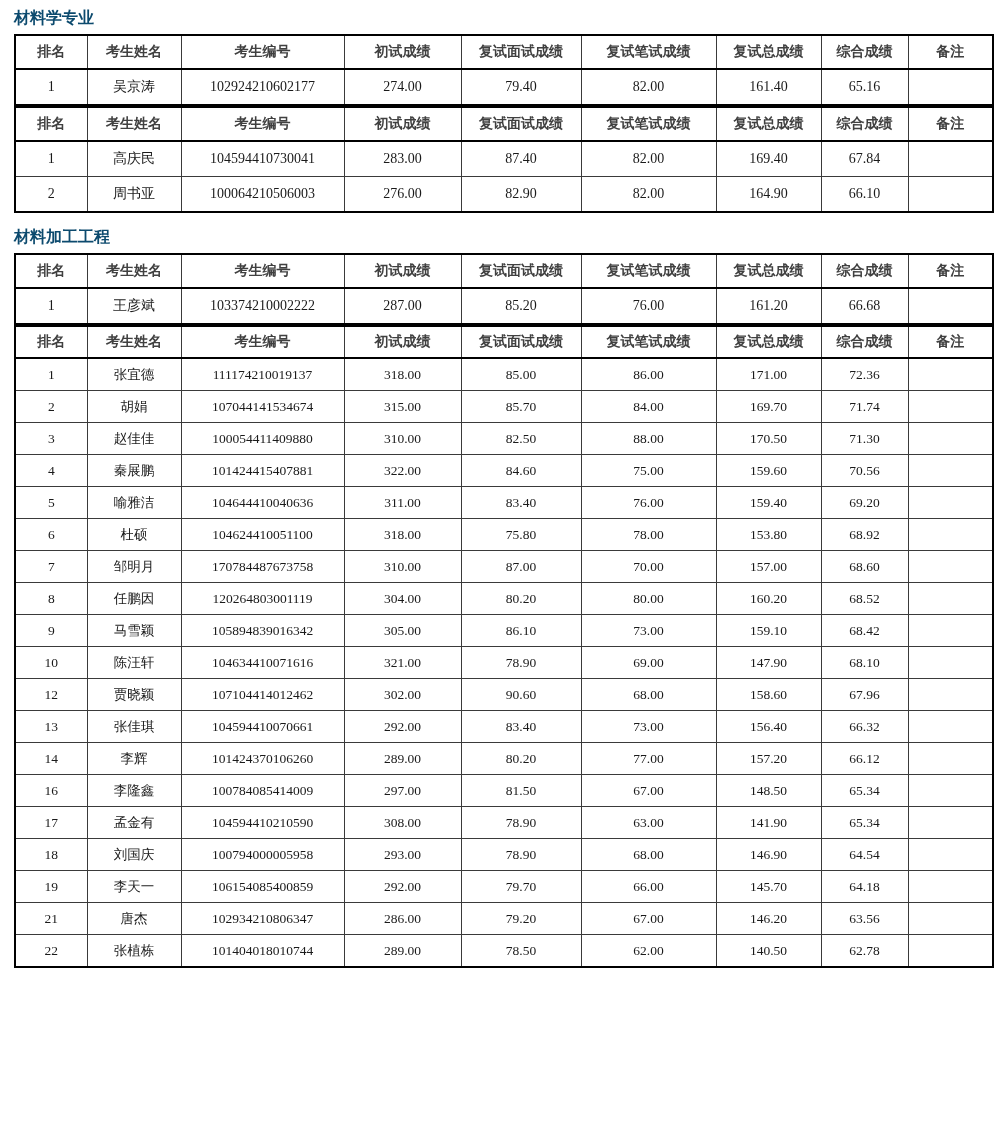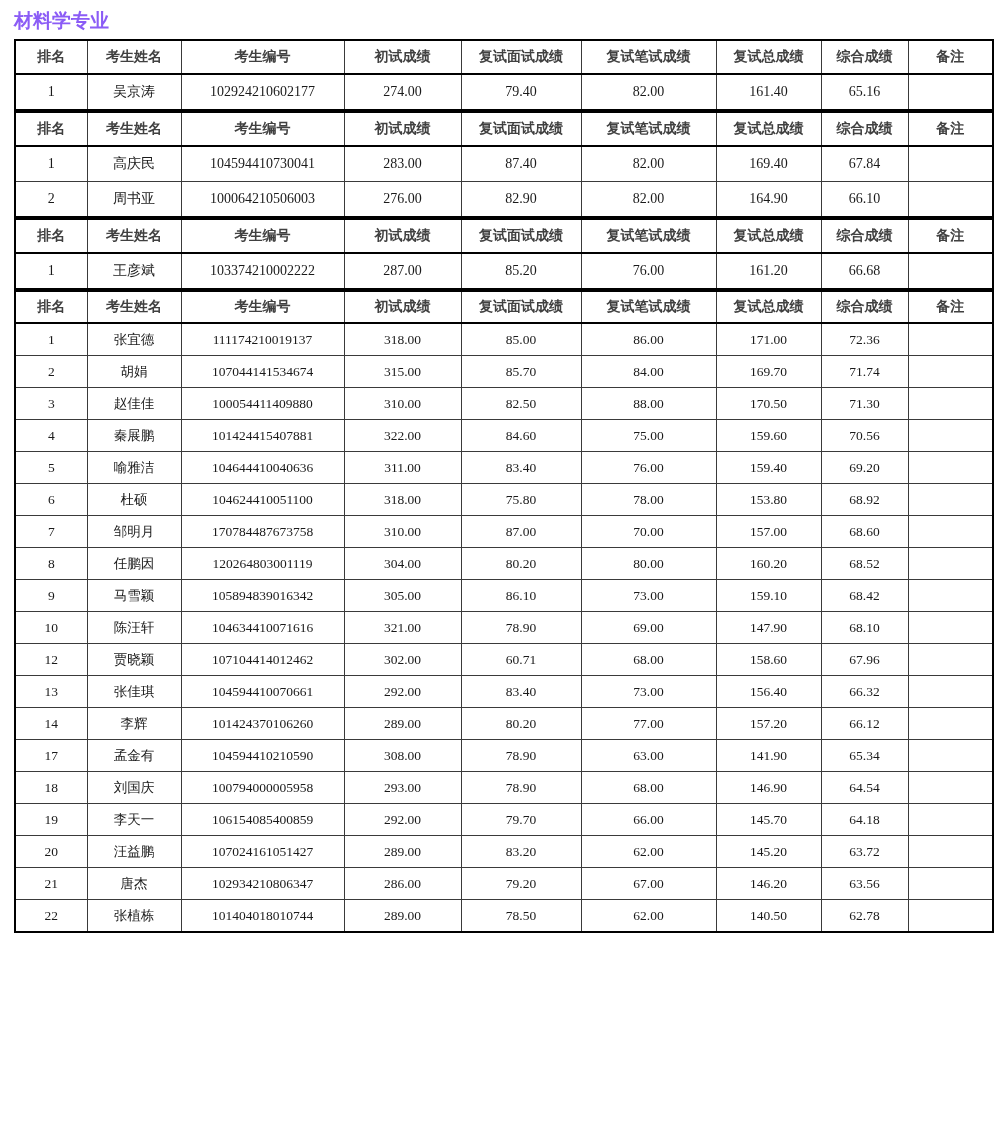--- a/index.html
+++ b/index.html
@@ -11,23 +11,23 @@
   }
   .page {
     width: 1004px;
     height: 1128px;
     box-sizing: border-box;
     padding: 6px 12px 0 14px;
     overflow: hidden;
     background: #ffffff;
   }
   .section-title {
-    font-size: 19px;
+    font-size: 16px;
     font-weight: bold;
-    color: #8b5cf6;
+    color: #0c4a6e;
     margin: 14px 0 5px 0;
     font-family: "Liberation Serif", "DejaVu Serif", serif;
   }
   .block:first-child .section-title { margin-top: 2px; }
   table.scores {
     border-collapse: collapse;
     table-layout: fixed;
     width: 978px;
     border: 2px solid #000000;
   }
@@ -159,20 +159,21 @@
             <td>82.00</td>
             <td>164.90</td>
             <td>66.10</td>
             <td></td>
           </tr>
         </tbody>
     </table>
   </section>
 
   <section class="block">
+    <h2 class="section-title">材料加工工程</h2>
     <table class="scores s123">
       <colgroup>
         <col class="c1">
           <col class="c2">
           <col class="c3">
           <col class="c4">
           <col class="c5">
         <col class="c6">
           <col class="c7">
           <col class="c8">
@@ -357,21 +358,21 @@
             <td>68.10</td>
             <td></td>
           </tr>
 
 
           <tr>
             <td>12</td>
             <td>贾晓颖</td>
             <td>107104414012462</td>
             <td>302.00</td>
-            <td>60.71</td>
+            <td>90.60</td>
             <td>68.00</td>
             <td>158.60</td>
             <td>67.96</td>
             <td></td>
           </tr>
 
           <tr>
             <td>13</td>
             <td>张佳琪</td>
             <td>104594410070661</td>
@@ -389,20 +390,31 @@
             <td>101424370106260</td>
             <td>289.00</td>
             <td>80.20</td>
             <td>77.00</td>
             <td>157.20</td>
             <td>66.12</td>
             <td></td>
           </tr>
 
 
+          <tr>
+            <td>16</td>
+            <td>李隆鑫</td>
+            <td>100784085414009</td>
+            <td>297.00</td>
+            <td>81.50</td>
+            <td>67.00</td>
+            <td>148.50</td>
+            <td>65.34</td>
+            <td></td>
+          </tr>
 
           <tr>
             <td>17</td>
             <td>孟金有</td>
             <td>104594410210590</td>
             <td>308.00</td>
             <td>78.90</td>
             <td>63.00</td>
             <td>141.90</td>
             <td>65.34</td>
@@ -426,31 +438,20 @@
             <td>李天一</td>
             <td>106154085400859</td>
             <td>292.00</td>
             <td>79.70</td>
             <td>66.00</td>
             <td>145.70</td>
             <td>64.18</td>
             <td></td>
           </tr>
 
-          <tr>
-            <td>20</td>
-            <td>汪益鹏</td>
-            <td>107024161051427</td>
-            <td>289.00</td>
-            <td>83.20</td>
-            <td>62.00</td>
-            <td>145.20</td>
-            <td>63.72</td>
-            <td></td>
-          </tr>
 
           <tr>
             <td>21</td>
             <td>唐杰</td>
             <td>102934210806347</td>
             <td>286.00</td>
             <td>79.20</td>
             <td>67.00</td>
             <td>146.20</td>
             <td>63.56</td>

